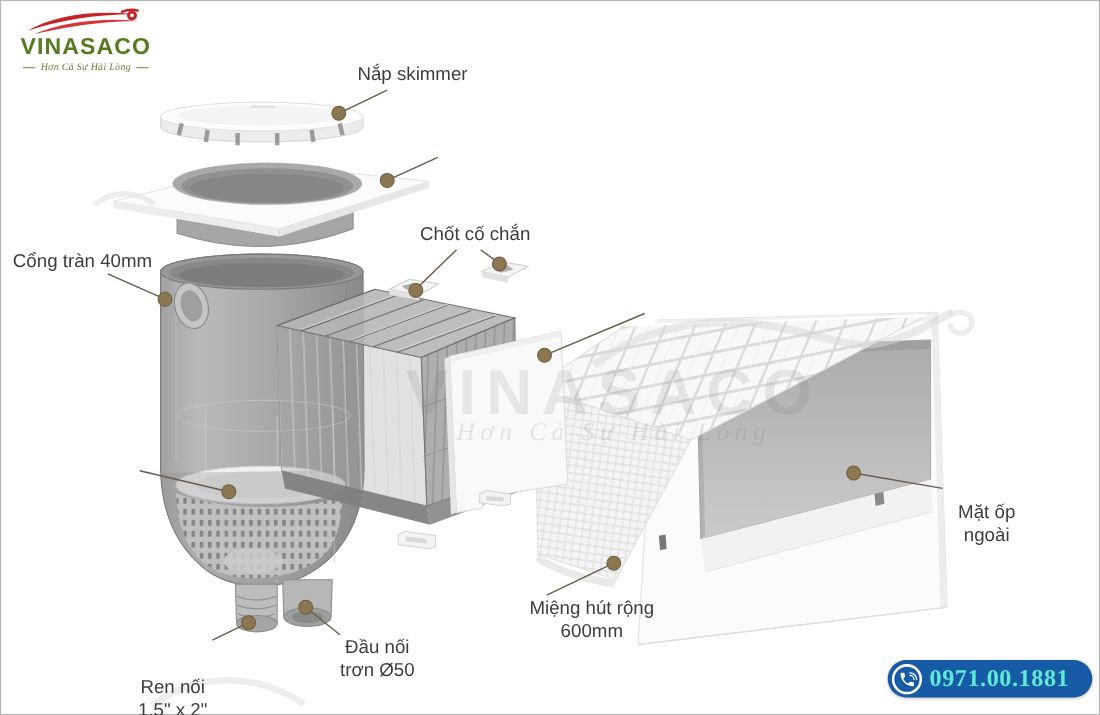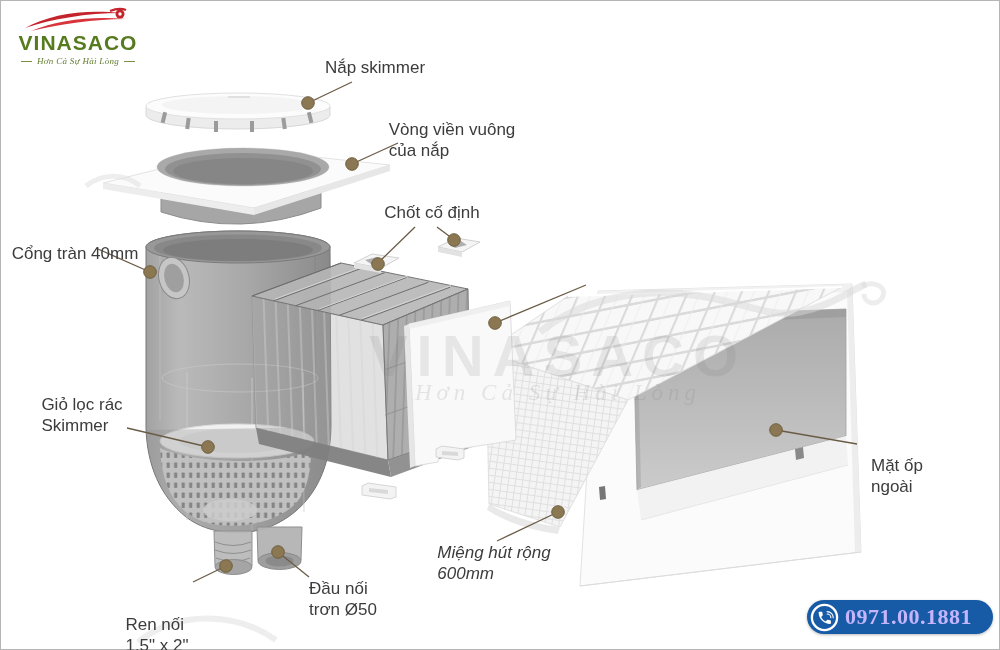--- a/index.html
+++ b/index.html
@@ -7,21 +7,21 @@
     position:relative; width:1000px; height:650px; background:#ffffff;
     outline:1px solid #b5b5b5; outline-offset:-1px; overflow:hidden;
     font-family:"Liberation Sans", sans-serif;
   }
   svg text { user-select:none; }
 
   
   .lbl {
     position:absolute; transform:translateX(-50%);
     font:17px/1.24 "Liberation Sans", sans-serif;
-    color:#3c3c3c; white-space:pre-line;
+    color:#3c3c3c; text-align:center; white-space:pre-line;
   }
 
   
   .logo { position:absolute; left:14px; top:7px; width:128px; text-align:center; }
   .logo .brand {
     font-weight:bold; font-size:21px; letter-spacing:1px; color:#567a1e;
     font-family:"Liberation Sans", sans-serif; margin-top:-2px;
   }
   .logo .tagrow { display:flex; align-items:center; justify-content:center; gap:5px; margin-top:1px; }
   .logo .dash { width:11px; height:1px; background:#7a8f4a; }
@@ -30,21 +30,21 @@
   }
 
   
   .badge {
     position:absolute; left:807px; top:600px; width:186px; height:34px; box-sizing:border-box;
     background:#175aa6; border-radius:17px; display:flex; align-items:center;
     gap:6px; padding:0 8px 0 3px; box-shadow:0 1px 3px rgba(0,0,0,.28);
     cursor:pointer;
   }
   .badge .num {
-    font:bold 22px/1 "Liberation Serif", serif; color:#c4b5fd; letter-spacing:.5px; white-space:nowrap;text-align:right;
+    font:bold 22px/1 "Liberation Serif", serif; color:#5eead4; letter-spacing:.5px; white-space:nowrap;text-align:right;
   }
 </style>
 </head>
 <body>
 
 <div id="stage">
 
   <svg width="1000" height="650" viewBox="0 0 1000 650" style="position:absolute;left:0;top:0;">
     <defs>
       <linearGradient id="bodyGrad" x1="0" y1="0" x2="1" y2="0">
@@ -252,29 +252,25 @@
         <circle cx="150" cy="272" r="6.3"></circle>
       <circle cx="208" cy="447" r="6.3"></circle>
         <circle cx="776" cy="430" r="6.3"></circle>
       <circle cx="558" cy="512" r="6.3"></circle>
         <circle cx="226" cy="566" r="6.3"></circle>
       <circle cx="278" cy="552" r="6.3"></circle>
     </g>
   </svg>
 
   <div class="lbl" style="left:375px; top:57px;">Nắp skimmer</div>
-  <div class="lbl" style="left:452px; top:119px;">Vòng viền vuông
-của nắp</div>
-  <div class="lbl" style="left:432px; top:202px;">Chốt cố định</div>
-  <div class="lbl" style="left:75px;  top:227px;margin-top:16px;">Cổng tràn 40mm</div>
-  <div class="lbl" style="left:82px;  top:394px;">Giỏ lọc rác
-Skimmer</div>
+  <div class="lbl" style="left:432px; top:202px;">Chốt cố chắn</div>
+  <div class="lbl" style="left:75px;  top:227px;">Cổng tràn 40mm</div>
   <div class="lbl" style="left:897px; top:455px;">Mặt ốp
 ngoài</div>
-  <div class="lbl" style="left:494px; top:542px;font-style:italic;">Miệng hút rộng
+  <div class="lbl" style="left:538px; top:542px;">Miệng hút rộng
 600mm</div>
   <div class="lbl" style="left:157px; top:582px;margin-top:32px;">Ren nối
 1.5" x 2"</div>
   <div class="lbl" style="left:343px; top:578px;">Đầu nối
 trơn Ø50</div>
 
   <div class="logo">
     <svg width="112" height="26" viewBox="0 0 112 26" style="display:block;margin:0 auto;">
       <path d="M3,21 C28,7 62,2 100,6 C64,6 30,12 3,21 Z" fill="#c4242c"></path>
       <path d="M9,24 C36,13 70,9 104,12 C72,12 38,17 9,24 Z" fill="#d8343c"></path>

